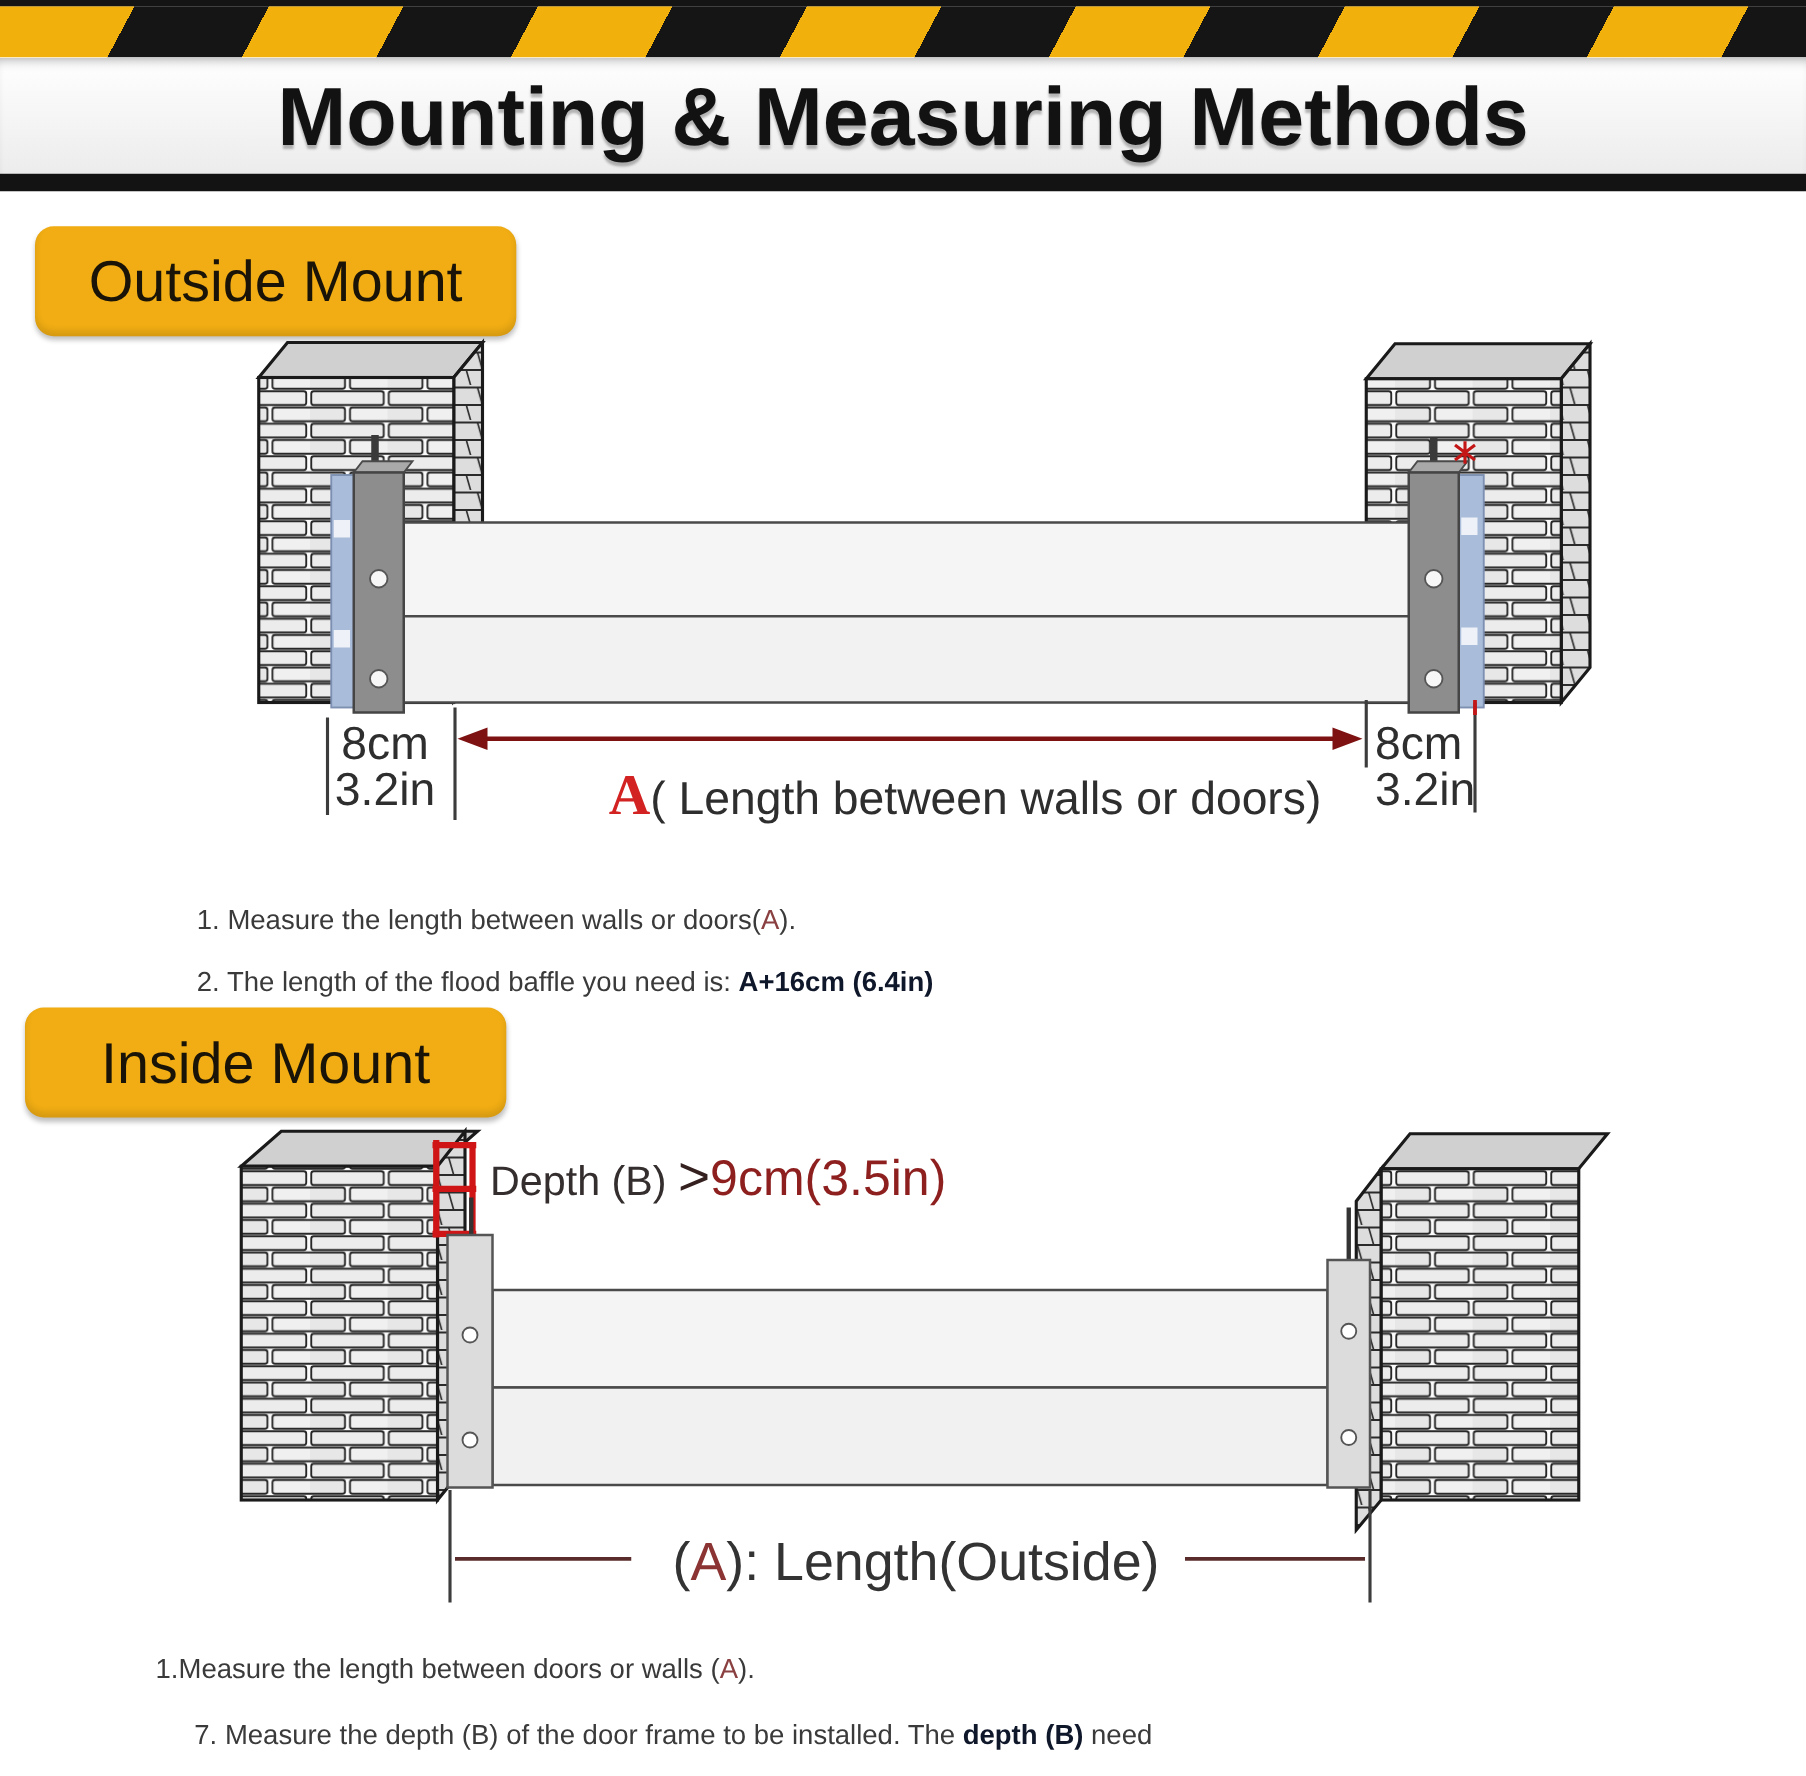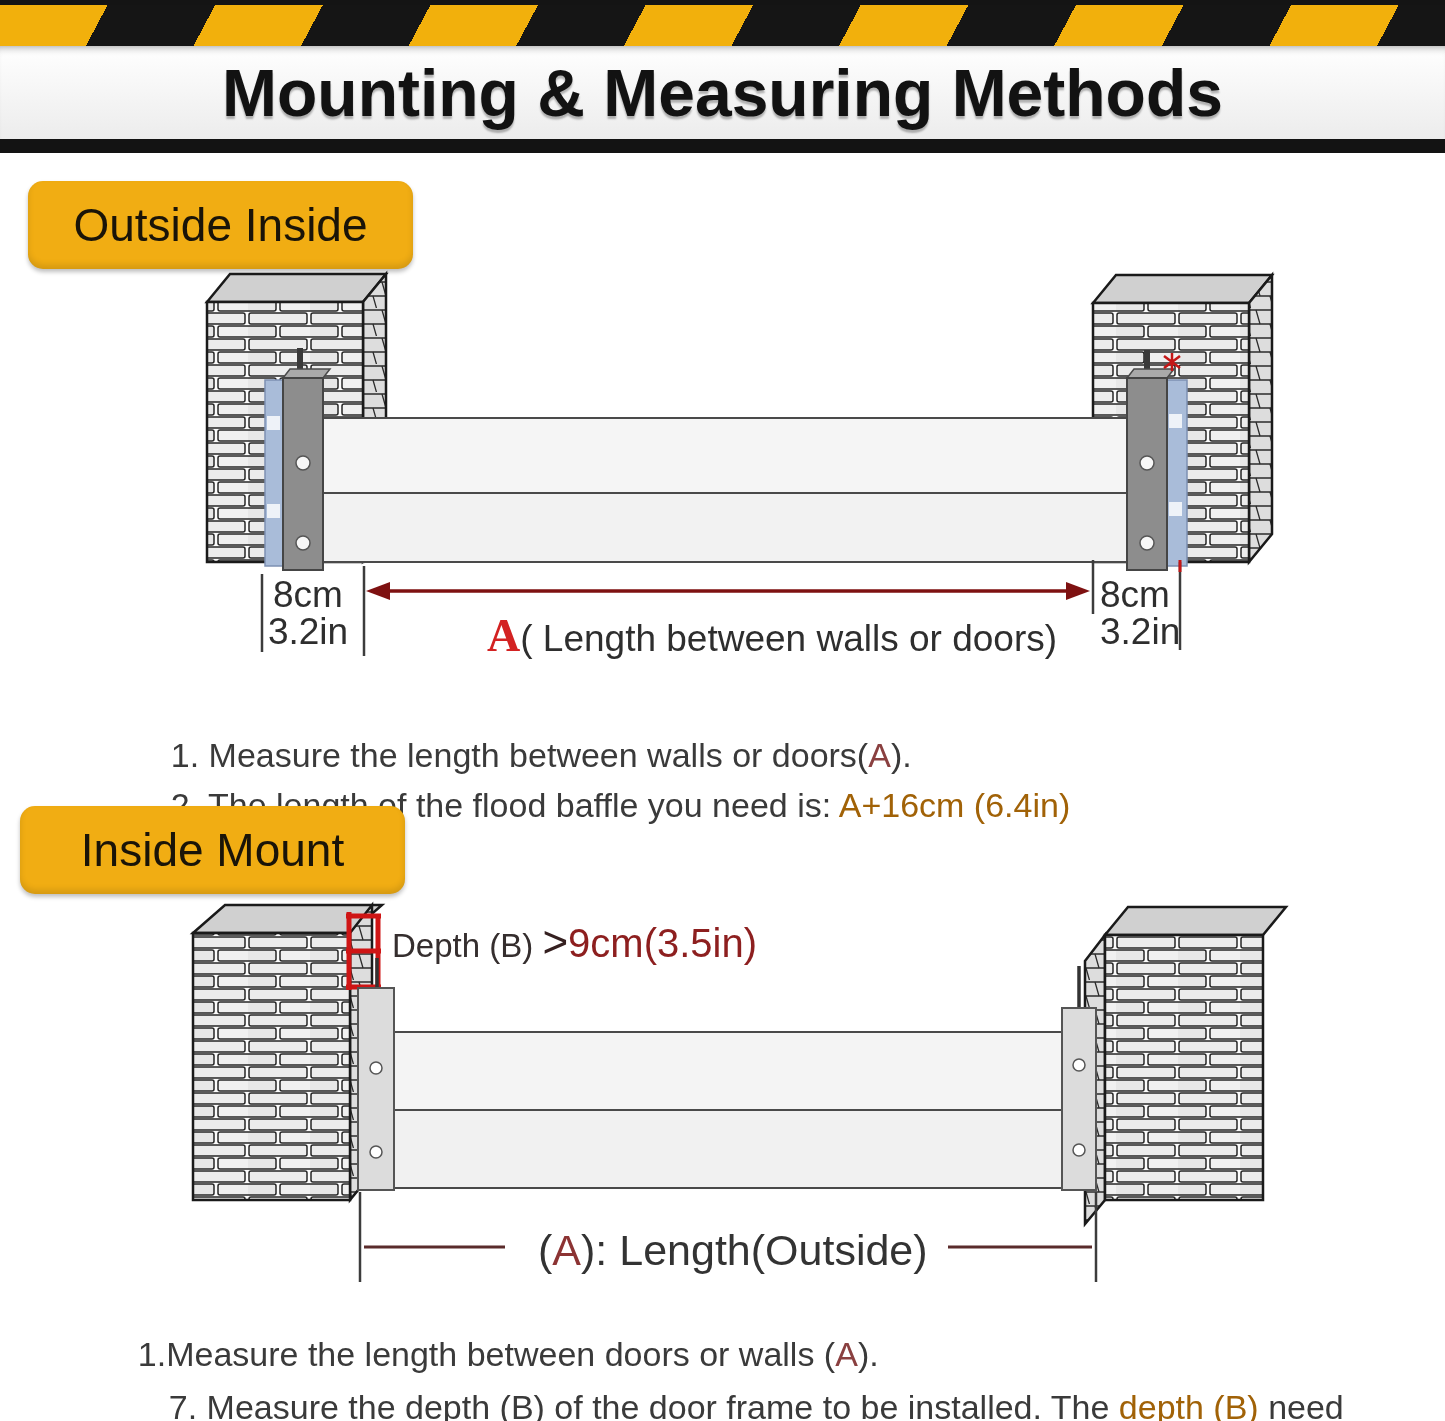--- a/index.html
+++ b/index.html
@@ -31,37 +31,37 @@
   .row{position:absolute;display:flex;align-items:baseline;white-space:pre;}
   .pre{white-space:pre;}
   .redA{font-family:"Liberation Serif",serif;font-weight:bold;color:#d32222;font-size:46px;line-height:1;}
   .dk{color:#2e2e2e;}
   .depth-label{font-size:33px;color:#352e2e;}
   .depth-gt{font-size:44px;color:#352020;line-height:.8;}
   .depth-val{font-size:40px;color:#8d1f1f;}
   .len-dk{font-size:43px;color:#333;}
   .len-a{font-size:43px;color:#8c3333;}
   
-  .step{position:absolute;font-size:34px;color:#3a3a3a;white-space:pre;}
-  .maroon{color:#a16207;}
+  .step{position:absolute;font-size:22px;color:#3a3a3a;white-space:pre;}
+  .maroon{color:#0f172a;font-weight:bold;}
   .softred{color:#8a4040;}
 </style>
 </head>
 <body>
 
 <div class="stage">
 
   <div class="stripes"></div>
   <div class="titleband">
     <span class="title">Mounting &amp; Measuring Methods</span>
   </div>
   <div class="bannerbottom"></div>
 
   <div class="badge outside">
-    <span>Outside Inside</span>
+    <span>Outside Mount</span>
   </div>
 
   <svg class="diag" style="top:255px" width="1445" height="425" viewBox="0 255 1445 425">
     <defs>
       <pattern id="b1" width="62" height="26" patternUnits="userSpaceOnUse">
         <rect width="62" height="26" fill="#fbfbfb"></rect>
         <rect x="1" y="1" width="58" height="11" rx="2" fill="#ececec" stroke="#262626" stroke-width="1.5"></rect>
         <rect x="-30" y="14" width="58" height="11" rx="2" fill="#e7e7e7" stroke="#262626" stroke-width="1.5"></rect>
         <rect x="32" y="14" width="58" height="11" rx="2" fill="#f0f0f0" stroke="#262626" stroke-width="1.5"></rect>
       </pattern>

